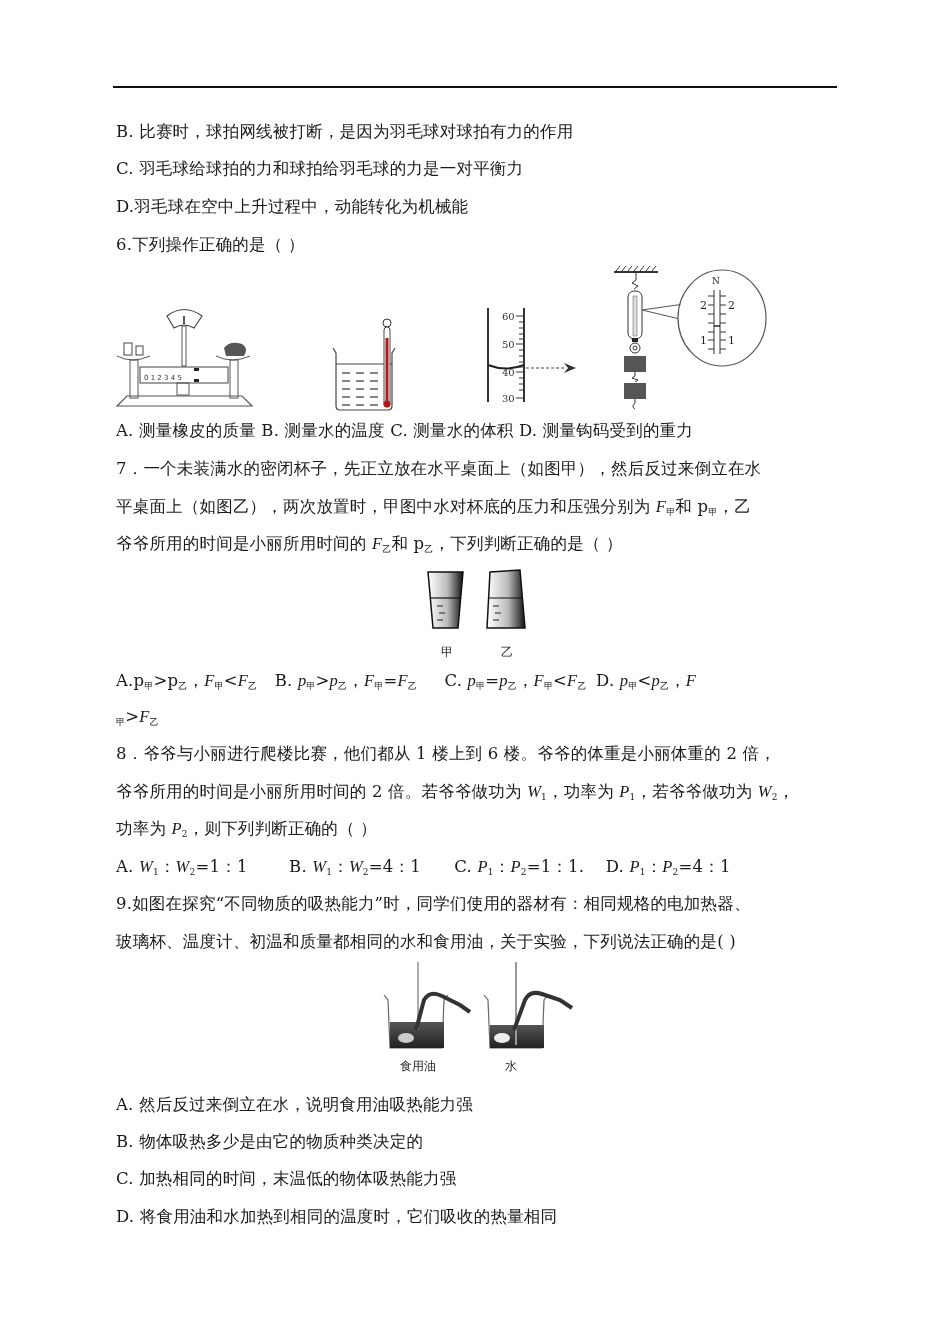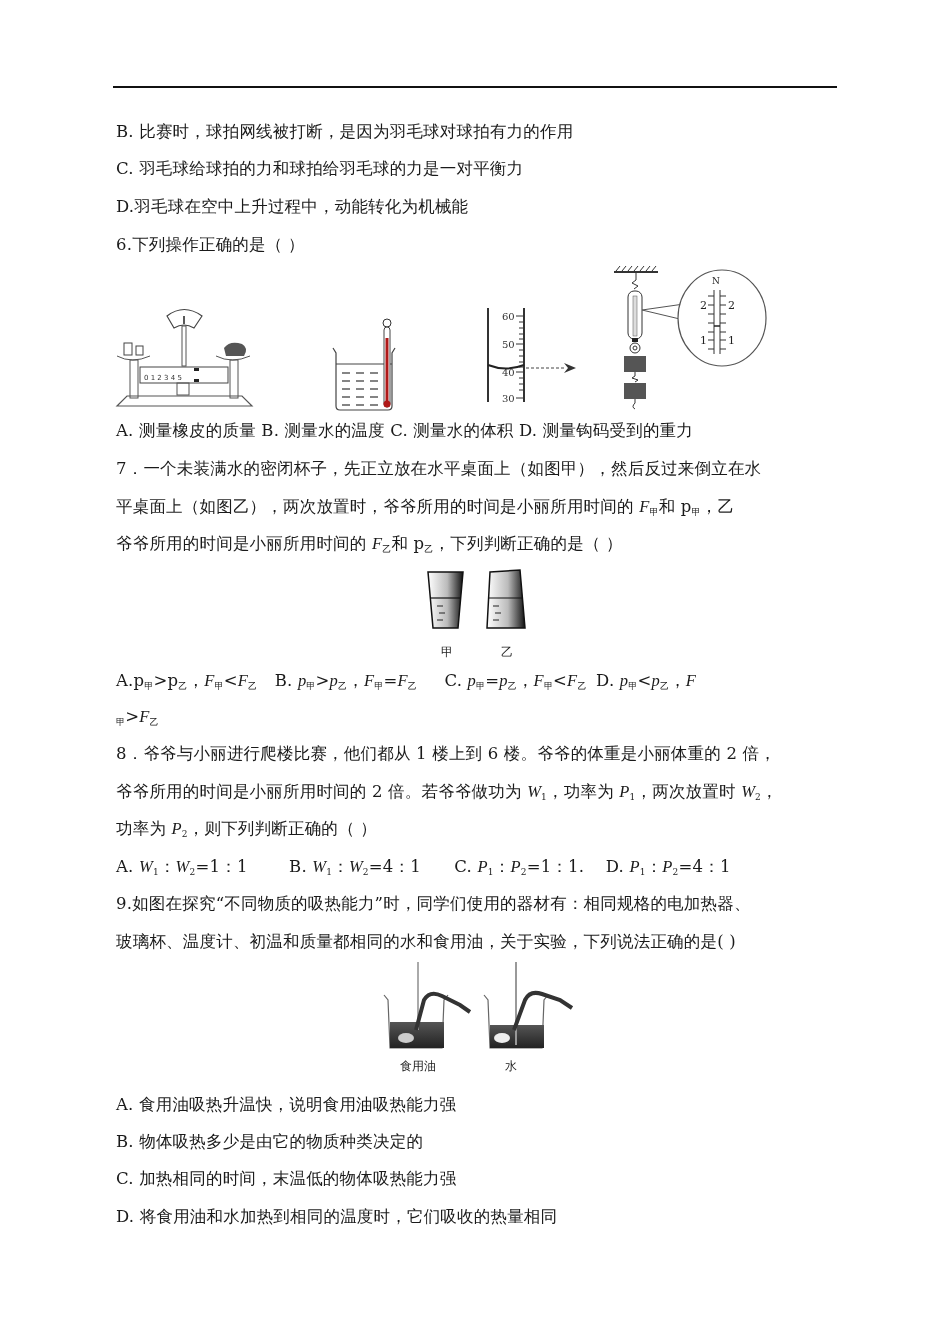--- a/index.html
+++ b/index.html
@@ -144,21 +144,21 @@
       <line x1="96" y1="76" x2="102" y2="76"></line>
       <line x1="108" y1="76" x2="114" y2="76"></line>
       <line x1="96" y1="85" x2="102" y2="85"></line>
       <line x1="108" y1="85" x2="114" y2="85"></line>
     </g>
 </svg>
 
 <div class="line" style="top:420px">A. 测量橡皮的质量 B. 测量水的温度 C. 测量水的体积 D. 测量钩码受到的重力</div>
 
 <div class="line" style="top:458px">7．一个未装满水的密闭杯子，先正立放在水平桌面上（如图甲），然后反过来倒立在水</div>
-<div class="line" style="top:496px"><span>平桌面上（如图乙），两次放置时，爷爷所用的时间是小丽所用时间的 </span><span class="i">F</span><sub>甲</sub><span>和 p</span><sub>甲</sub><span>，乙</span></div>
+<div class="line" style="top:496px"><span>平桌面上（如图乙），两次放置时，甲图中水对杯底的压力和压强分别为 </span><span class="i">F</span><sub>甲</sub><span>和 p</span><sub>甲</sub><span>，乙</span></div>
 <div class="line" style="top:533px"><span>爷爷所用的时间是小丽所用时间的 </span><span class="i">F</span><sub>乙</sub><span>和 p</span><sub>乙</sub><span>，下列判断正确的是（      ）</span></div>
 
 <svg class="fig" style="left:425px;top:568px" width="110" height="70" viewBox="0 0 110 70">
   <defs>
     <linearGradient id="cupg" x1="0" x2="1">
       <stop offset="0" stop-color="#fff"></stop>
         <stop offset="0.55" stop-color="#bbb"></stop>
         <stop offset="1" stop-color="#111"></stop>
     </linearGradient>
   </defs>
@@ -182,21 +182,21 @@
 
 <div class="line" style="top:670px">
   <span>A.p<sub>甲</sub>&gt;p<sub>乙</sub>，<span class="i">F</span><sub>甲</sub>&lt;<span class="i">F</span><sub>乙</sub></span>
   <span style="margin-left:12px">B.  <span class="i">p</span><sub>甲</sub>&gt;<span class="i">p</span><sub>乙</sub>，<span class="i">F</span><sub>甲</sub>=<span class="i">F</span><sub>乙</sub></span>
   <span style="margin-left:22px">C.  <span class="i">p</span><sub>甲</sub>=<span class="i">p</span><sub>乙</sub>，<span class="i">F</span><sub>甲</sub>&lt;<span class="i">F</span><sub>乙</sub></span>
   <span style="margin-left:4px">D.  <span class="i">p</span><sub>甲</sub>&lt;<span class="i">p</span><sub>乙</sub>，<span class="i">F</span></span>
 </div>
 <div class="line" style="top:706px"><sub>甲</sub>&gt;<span class="i">F</span><sub>乙</sub></div>
 
 <div class="line" style="top:743px">8．爷爷与小丽进行爬楼比赛，他们都从 1 楼上到 6 楼。爷爷的体重是小丽体重的 2 倍，</div>
-<div class="line" style="top:781px"><span>爷爷所用的时间是小丽所用时间的 2 倍。若爷爷做功为 </span><span class="i">W</span><sub>1</sub><span>，功率为 </span><span class="i">P</span><sub>1</sub><span>，两次放置时 </span><span class="i">W</span><sub>2</sub><span>，</span></div>
+<div class="line" style="top:781px"><span>爷爷所用的时间是小丽所用时间的 2 倍。若爷爷做功为 </span><span class="i">W</span><sub>1</sub><span>，功率为 </span><span class="i">P</span><sub>1</sub><span>，若爷爷做功为 </span><span class="i">W</span><sub>2</sub><span>，</span></div>
 <div class="line" style="top:818px"><span>功率为 </span><span class="i">P</span><sub>2</sub><span>，则下列判断正确的（      ）</span></div>
 <div class="line" style="top:856px">
   <span><span>A.  </span><span class="i">W</span><sub>1</sub>：<span class="i">W</span><sub>2</sub><span>=1：1</span></span>
   <span style="margin-left:36px"><span>B.  </span><span class="i">W</span><sub>1</sub>：<span class="i">W</span><sub>2</sub><span>=4：1</span></span>
   <span style="margin-left:28px"><span>C.  </span><span class="i">P</span><sub>1</sub>：<span class="i">P</span><sub>2</sub><span>=1：1.</span></span>
   <span style="margin-left:16px"><span>D.  </span><span class="i">P</span><sub>1</sub>：<span class="i">P</span><sub>2</sub><span>=4：1</span></span>
 </div>
 
 <div class="line" style="top:893px">9.如图在探究“不同物质的吸热能力”时，同学们使用的器材有：相同规格的电加热器、</div>
 <div class="line" style="top:931px">玻璃杯、温度计、初温和质量都相同的水和食用油，关于实验，下列说法正确的是(       )</div>
@@ -215,16 +215,16 @@
   <path d="M36 70 L44 40 Q50 30 62 36 L80 45 L90 52" fill="none" stroke="#333" stroke-width="4"></path>
   <path d="M104 35 L108 40 L110 88 L162 88 L164 40 L168 35" fill="none" stroke="#666" stroke-width="1.2"></path>
   <rect x="110" y="65" width="54" height="23" fill="url(#liq)"></rect>
   <ellipse cx="122" cy="78" rx="8" ry="5" fill="#eee"></ellipse>
   <line x1="136" y1="2" x2="136" y2="85" stroke="#999" stroke-width="2"></line>
   <path d="M134 70 L145 40 Q150 30 162 34 L180 40 L192 48" fill="none" stroke="#333" stroke-width="4"></path>
 </svg>
 <div class="caption" style="left:400px;top:1058px">食用油</div>
 <div class="caption" style="left:505px;top:1058px">水</div>
 
-<div class="line" style="top:1094px">A.   食用油吸热升温快，说明食用油吸热能力强</div>
+<div class="line" style="top:1094px">A.   然后反过来倒立在水，说明食用油吸热能力强</div>
 <div class="line" style="top:1131px">B.   物体吸热多少是由它的物质种类决定的</div>
 <div class="line" style="top:1168px">C.   加热相同的时间，末温低的物体吸热能力强</div>
 <div class="line" style="top:1206px">D.   将食用油和水加热到相同的温度时，它们吸收的热量相同</div>
 
 </body></html>

